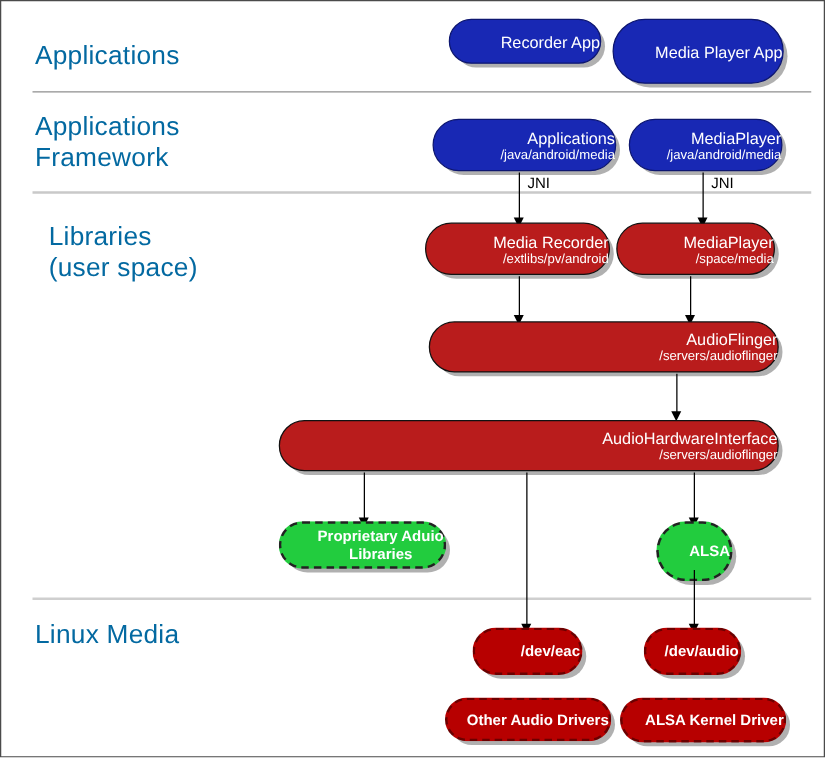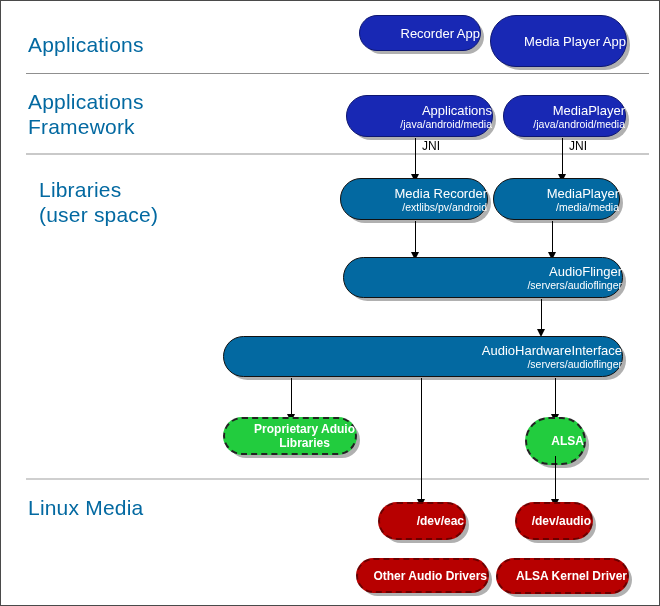--- a/index.html
+++ b/index.html
@@ -64,21 +64,21 @@
     justify-content:center;
     text-align:center;
     color:#ffffff;
     border-radius:999px;
     box-shadow:4px 4px 0 -1px rgba(150,150,150,0.75);
   }
   .node .t1{font-size:13px;line-height:15px;white-space:pre-line;}
   .node .t2{font-size:10.5px;line-height:12px;}
 
   .node.blue{background:#1828b4;border:1px solid #0d1670;}
-  .node.green{background:#0369a1;border:1.5px solid #111111;}
+  .node.green{background:#b91c1c;border:1.5px solid #111111;}
   .node.green-dash{background:#22cc3e;border:2px dashed #222222;}
   .node.red-dash{background:#b70000;border:2px dashed #6b0000;}
 
   .node.small .t1{font-size:12px;line-height:14px;font-weight:bold;}
 </style>
 </head>
 <body>
 
 <div id="canvas">
 
@@ -122,21 +122,21 @@
   <div class="arrowhead" style="left:557px;top:173px;"></div>
   <div class="edge-label" style="left:568px;top:138px;">JNI</div>
 
   <div class="node green" style="left:339px;top:177px;width:148px;height:42px;">
     <span class="t1">Media Recorder</span>
     <span class="t2">/extlibs/pv/android</span>
   </div>
 
   <div class="node green" style="left:492px;top:177px;width:127px;height:42px;">
     <span class="t1">MediaPlayer</span>
-    <span class="t2">/media/media</span>
+    <span class="t2">/space/media</span>
   </div>
 
   <div class="vline" style="left:414px;top:220px;height:33px;"></div>
   <div class="arrowhead" style="left:410px;top:251px;"></div>
 
   <div class="vline" style="left:551px;top:220px;height:33px;"></div>
   <div class="arrowhead" style="left:547px;top:251px;"></div>
 
   <div class="node green" style="left:342px;top:256px;width:280px;height:41px;">
     <span class="t1">AudioFlinger</span>

